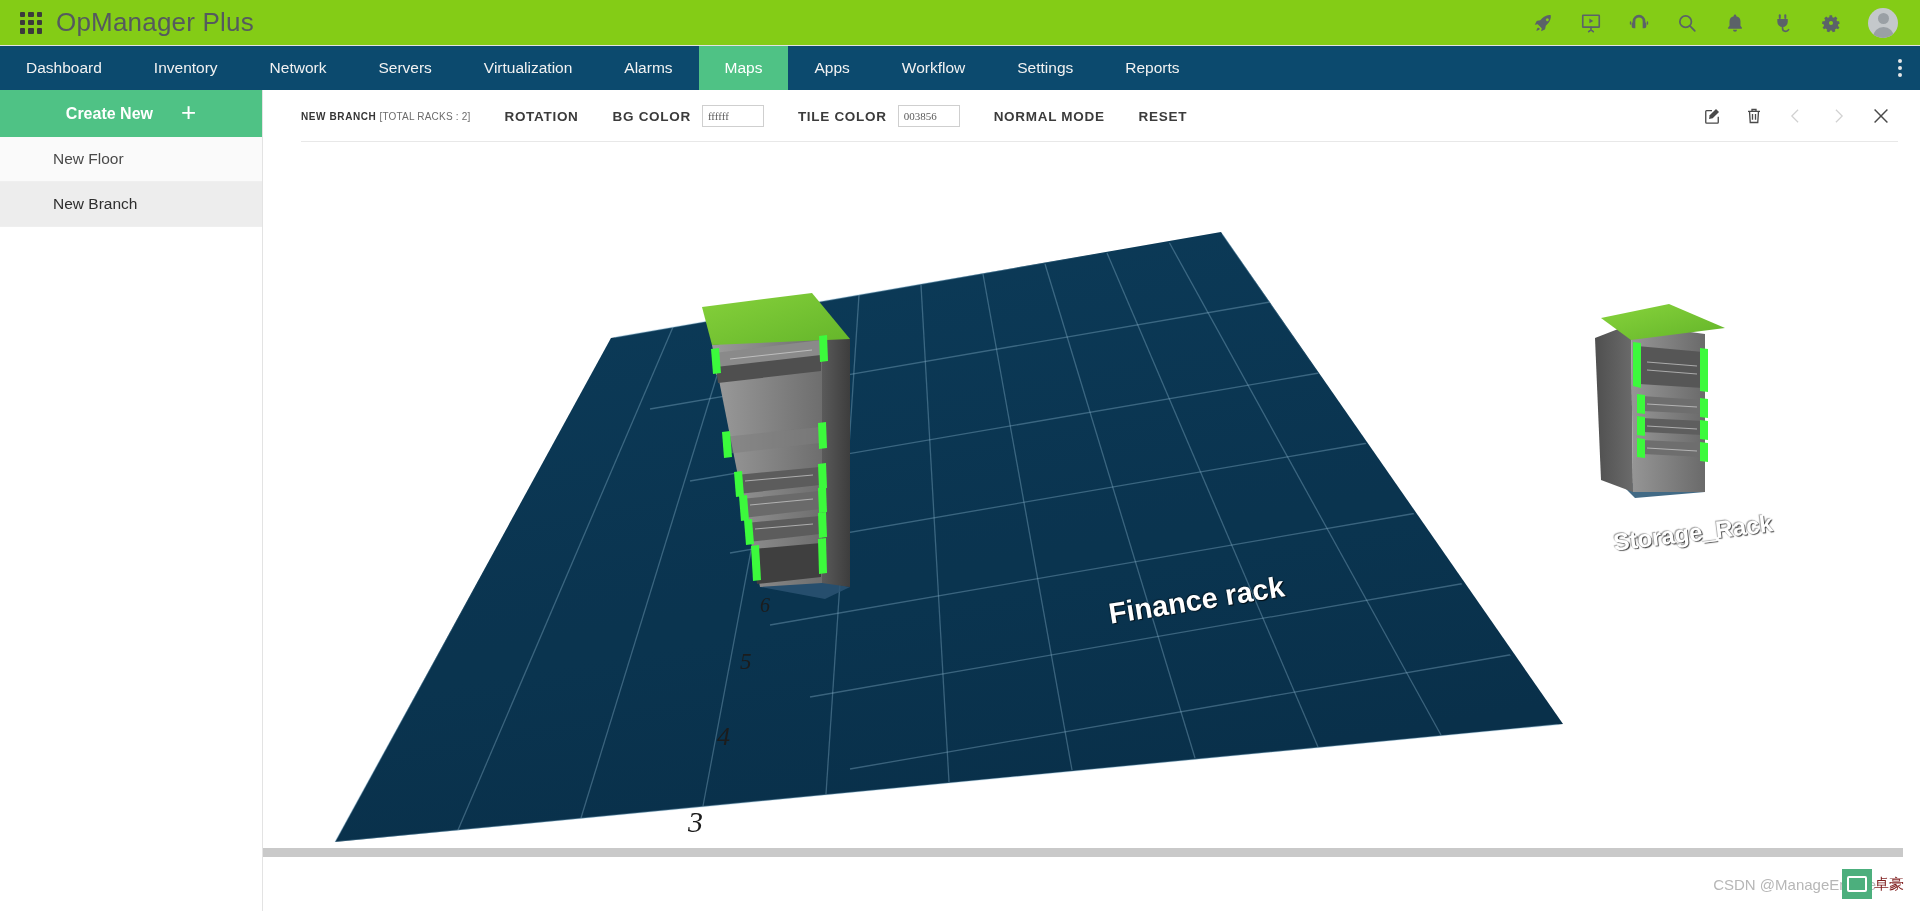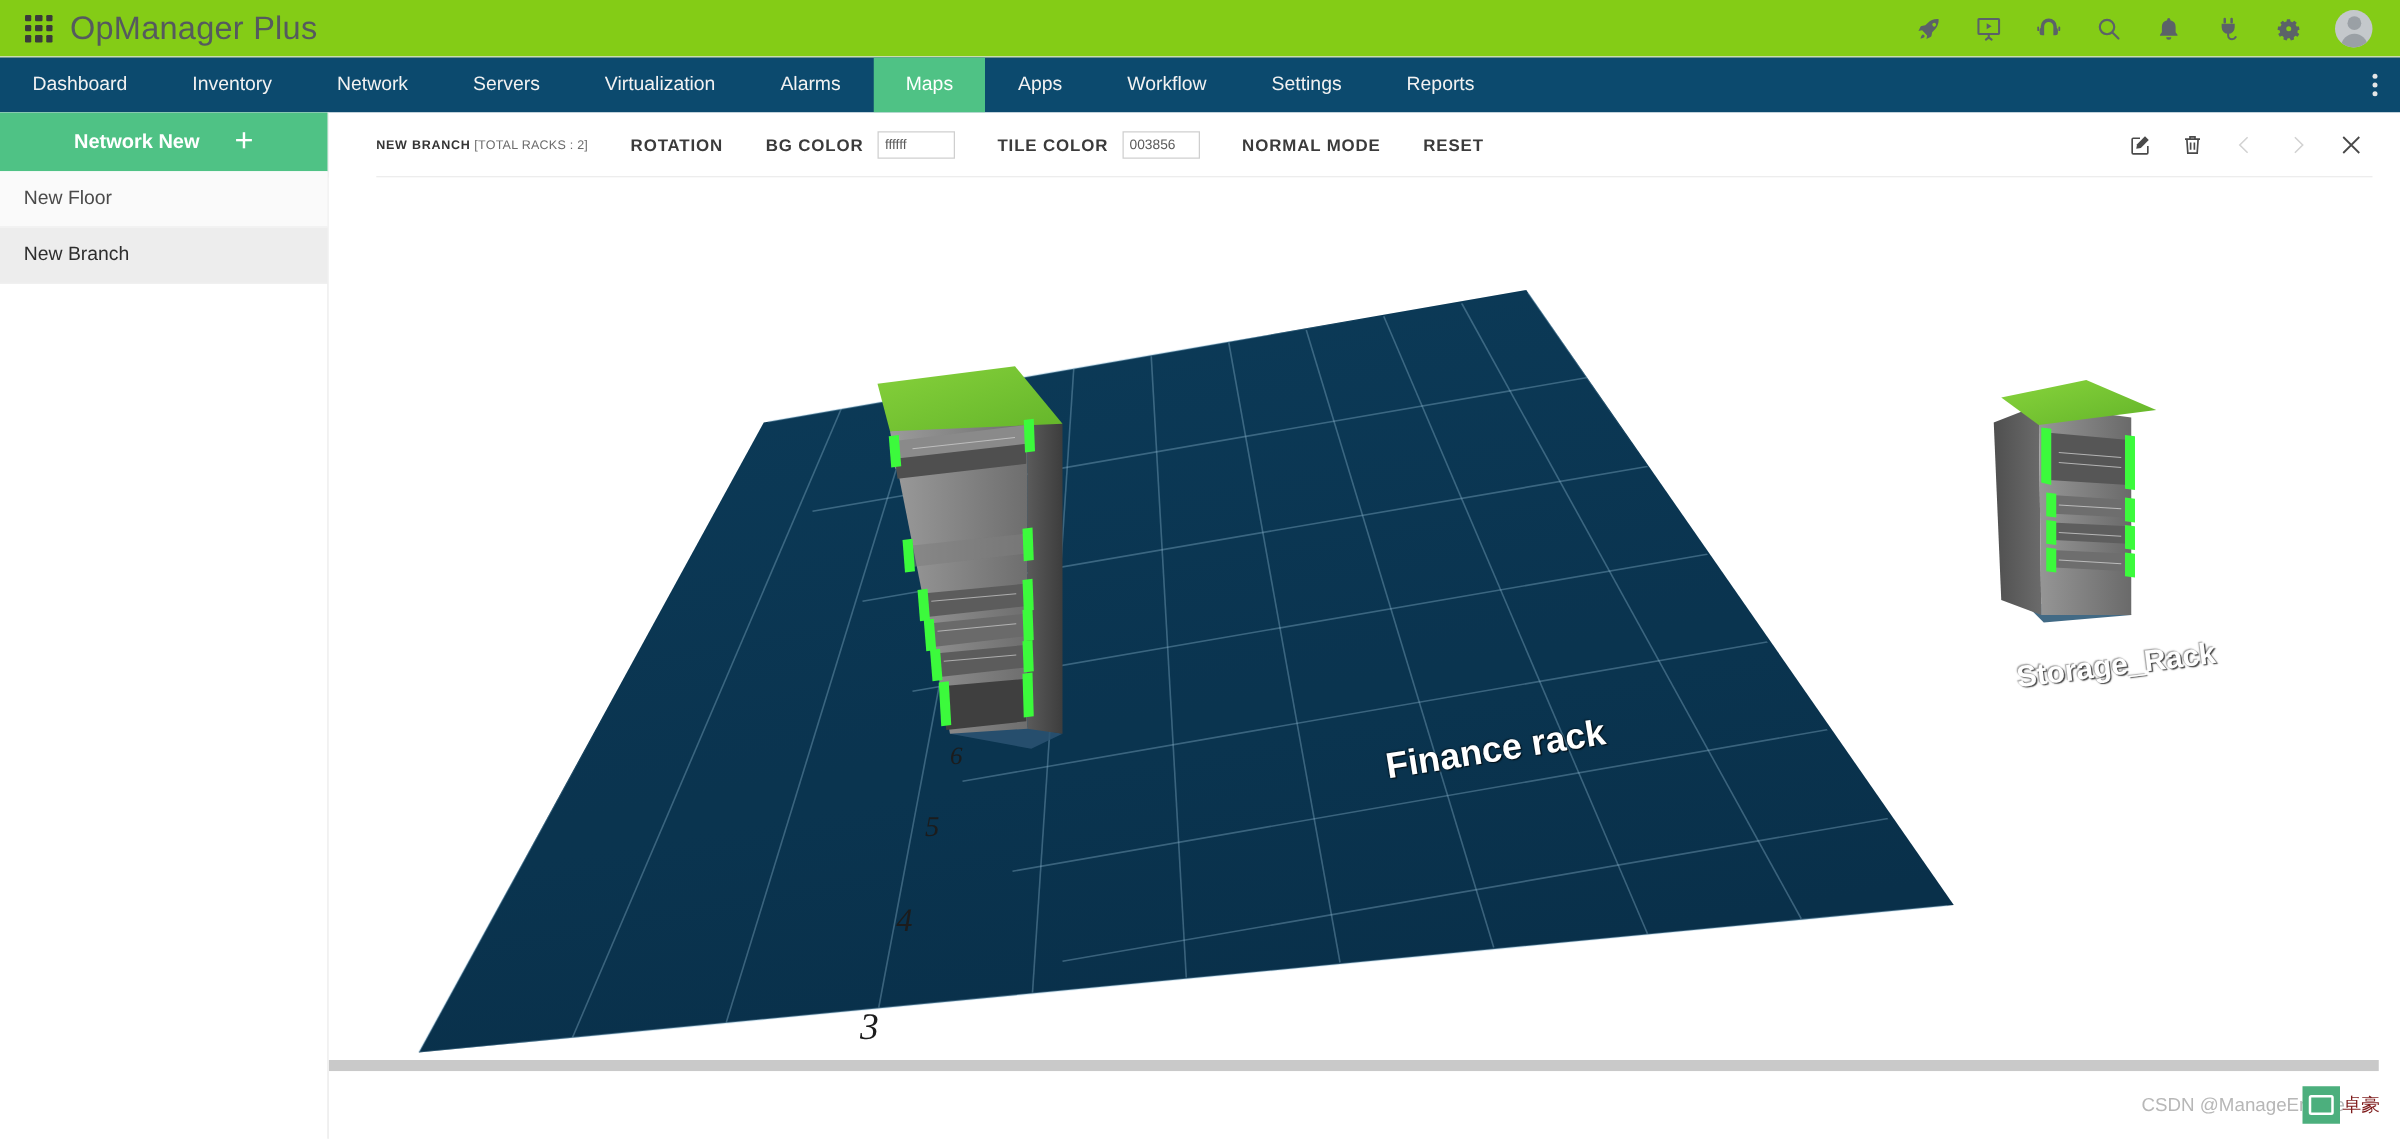--- a/index.html
+++ b/index.html
@@ -94,21 +94,21 @@
     display: flex; align-items: center; justify-content: center;
     color: #ffffff; font-size: 16px; font-weight: 600;
     cursor: pointer; gap: 28px;
   }
   .create-new .plus {
     font-size: 26px; font-weight: 300; line-height: 1;
     margin-top: -3px;
   }
   .side-item {
     height: 45px; display: flex; align-items: center;
-    padding-left: 19px; font-size: 15.5px; color: #4a4a4a;
+    padding-left: 53px; font-size: 15.5px; color: #4a4a4a;
     cursor: pointer;
     border-bottom: 1px solid #efefef;
     background: #fafafa;
   }
   .side-item.selected { background: #ededed; color: #2e2e2e; }
 
   
   .main {
     position: absolute; top: 90px; left: 263px;
     width: 1657px; height: 821px;
@@ -126,21 +126,21 @@
   }
   .tb-label {
     font-size: 13.5px; font-weight: 700; color: #3b3b3b;
     letter-spacing: .7px; margin-left: 34px;
   }
   .tb-input {
     margin-left: 11px;
     width: 62px; height: 22px;
     border: 1px solid #cfcfcf; background: #fff;
     font-size: 11px; color: #5b5b5b;
-    font-family: Liberation Sans, sans-serif;
+    font-family: Liberation Serif, serif;
     padding: 0 5px;
   }
   .tb-right {
     margin-left: auto; display: flex; align-items: center;
     gap: 22px; padding-right: 28px;
   }
   .tb-right .tico { cursor: pointer; color: #4a4a4a; display:flex; }
   .tb-right .tico.dim { color: #d2d2d2; cursor: default; }
   .tb-divider {
     position: absolute; left: 38px; right: 22px; bottom: 0;
@@ -290,21 +290,21 @@
     <span class="dots">
         <i></i>
         <i></i>
         <i></i>
       </span>
   </div>
 </div>
 
 <div class="sidebar">
   <div class="create-new">
-    <span>Network New</span>
+    <span>Create New</span>
     <span class="plus">+</span>
   </div>
   <div class="side-item">
     <span>New Floor</span>
   </div>
   <div class="side-item selected">
     <span>New Branch</span>
   </div>
 </div>
 

